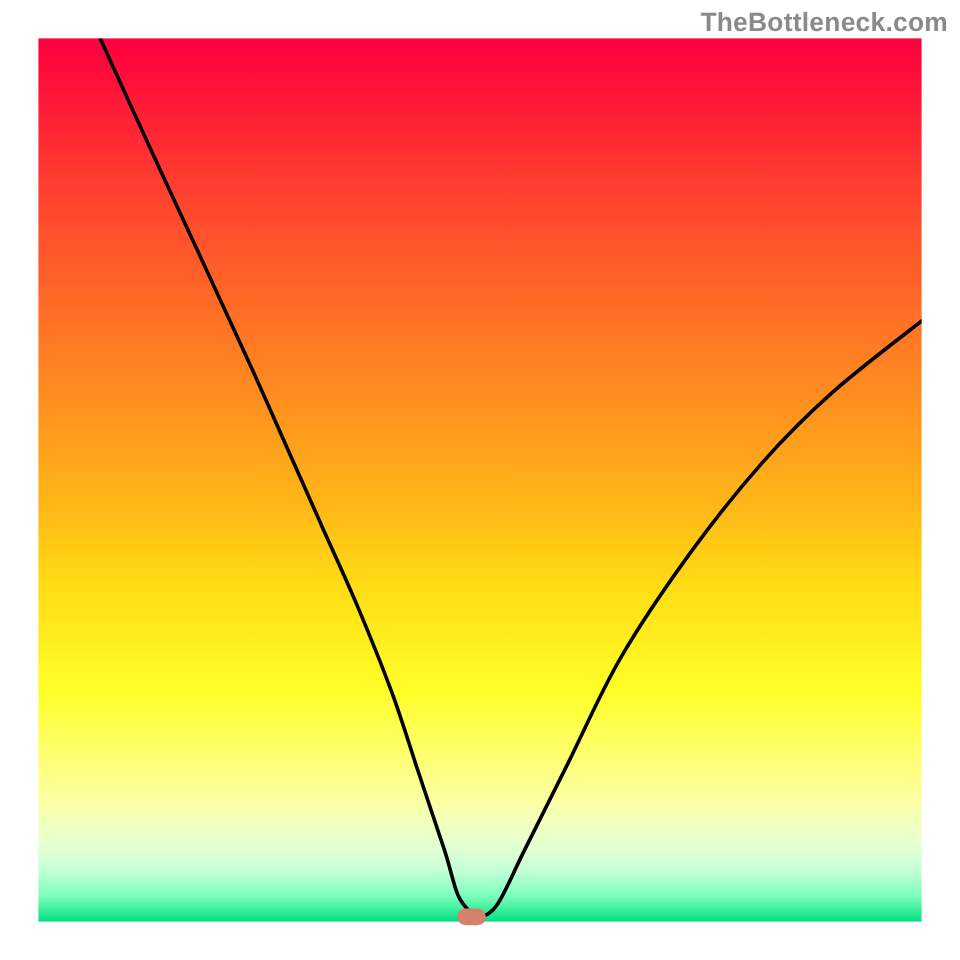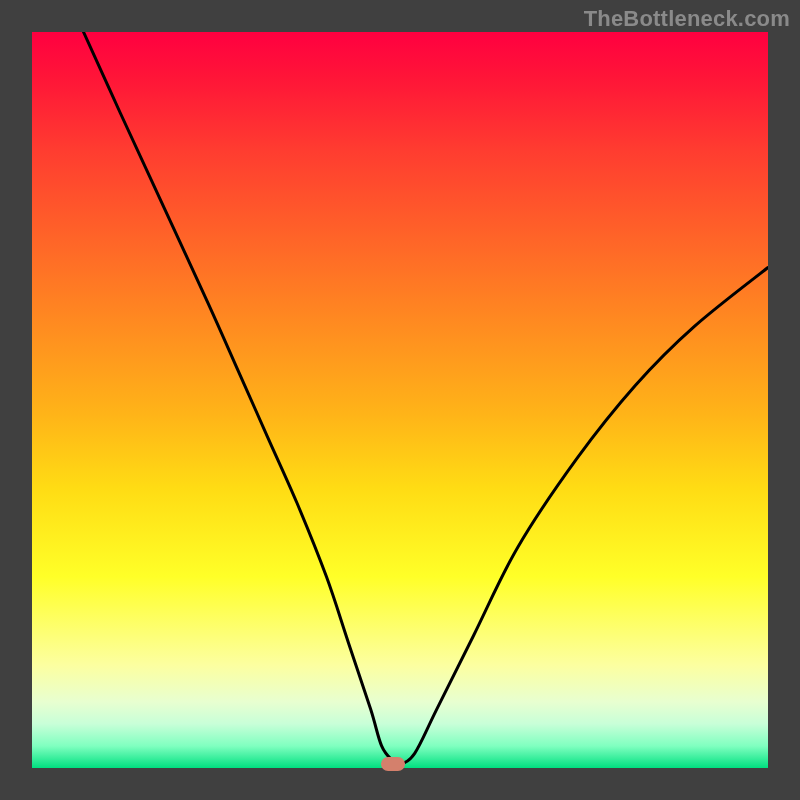--- a/index.html
+++ b/index.html
@@ -1,21 +1,21 @@
 <!DOCTYPE html>
 <html><head>
 <meta charset="utf-8">
 <style>
   * { margin: 0; padding: 0; box-sizing: border-box; }
   html, body { width: 800px; height: 800px; overflow: hidden; background: #000; }
   .stage {
     position: relative;
     width: 800px;
     height: 800px;
-    background: #404040;
+    background: #ffffff;
   }
   .plot-area {
     position: absolute;
     left: 32px;
     top: 32px;
     width: 736px;
     height: 736px;
     background: linear-gradient(
       to bottom,
       #ff0040 0%,

